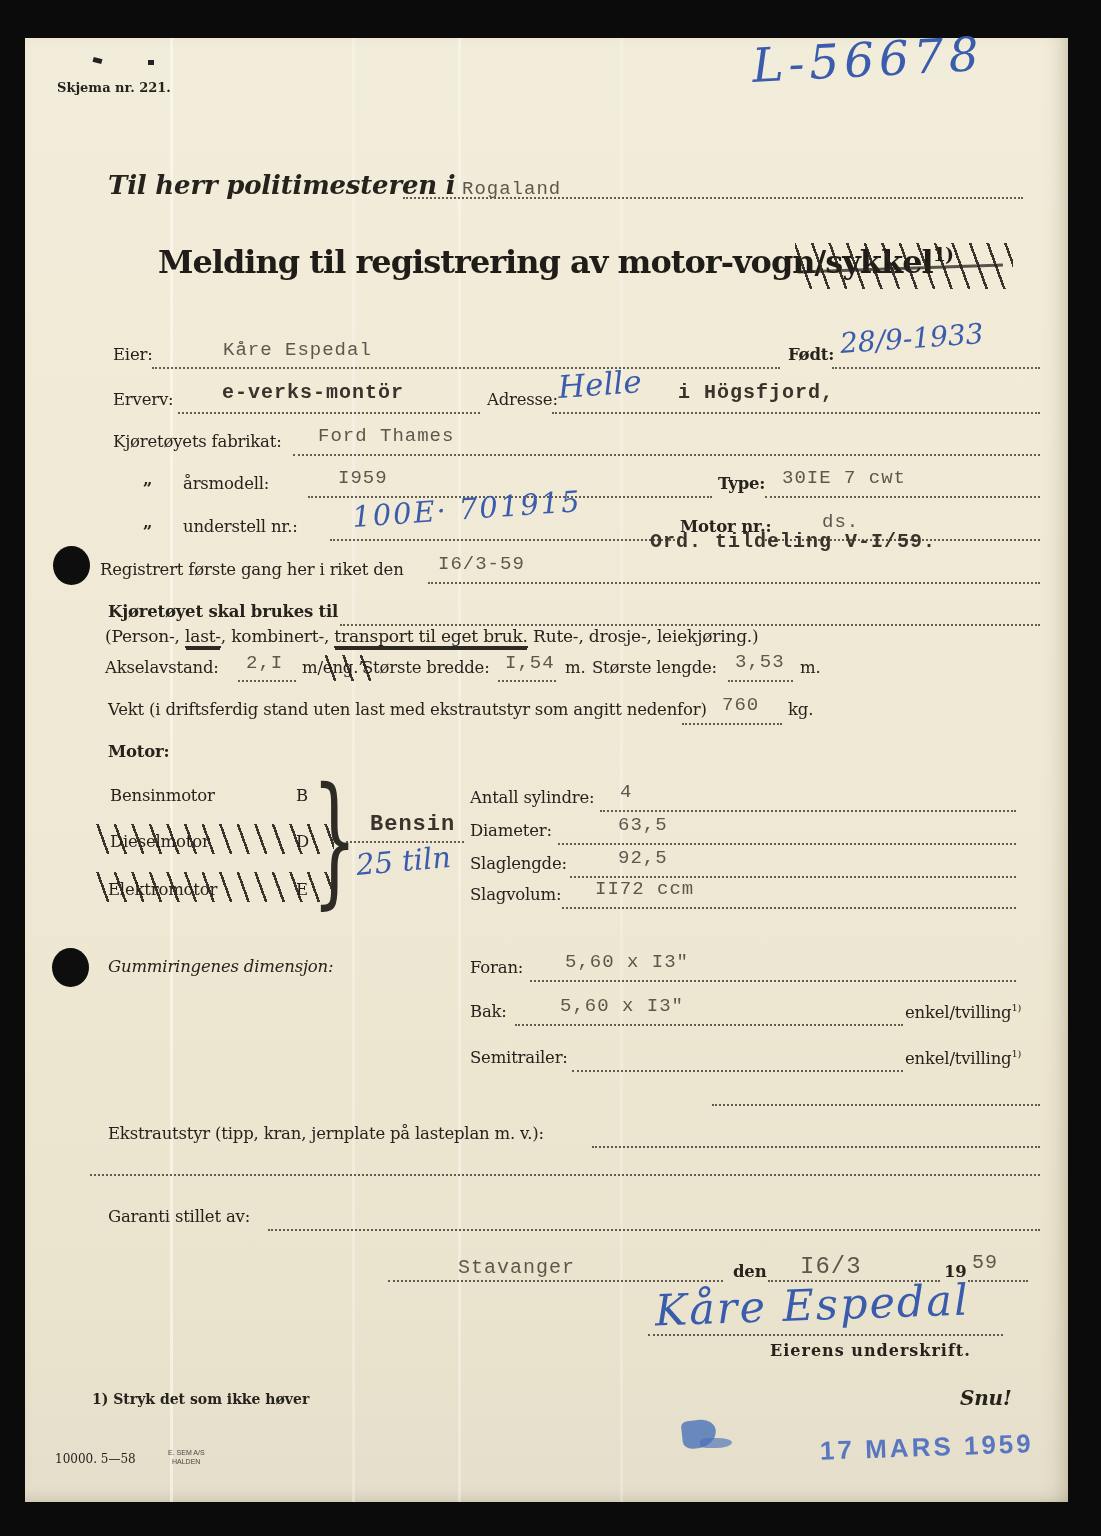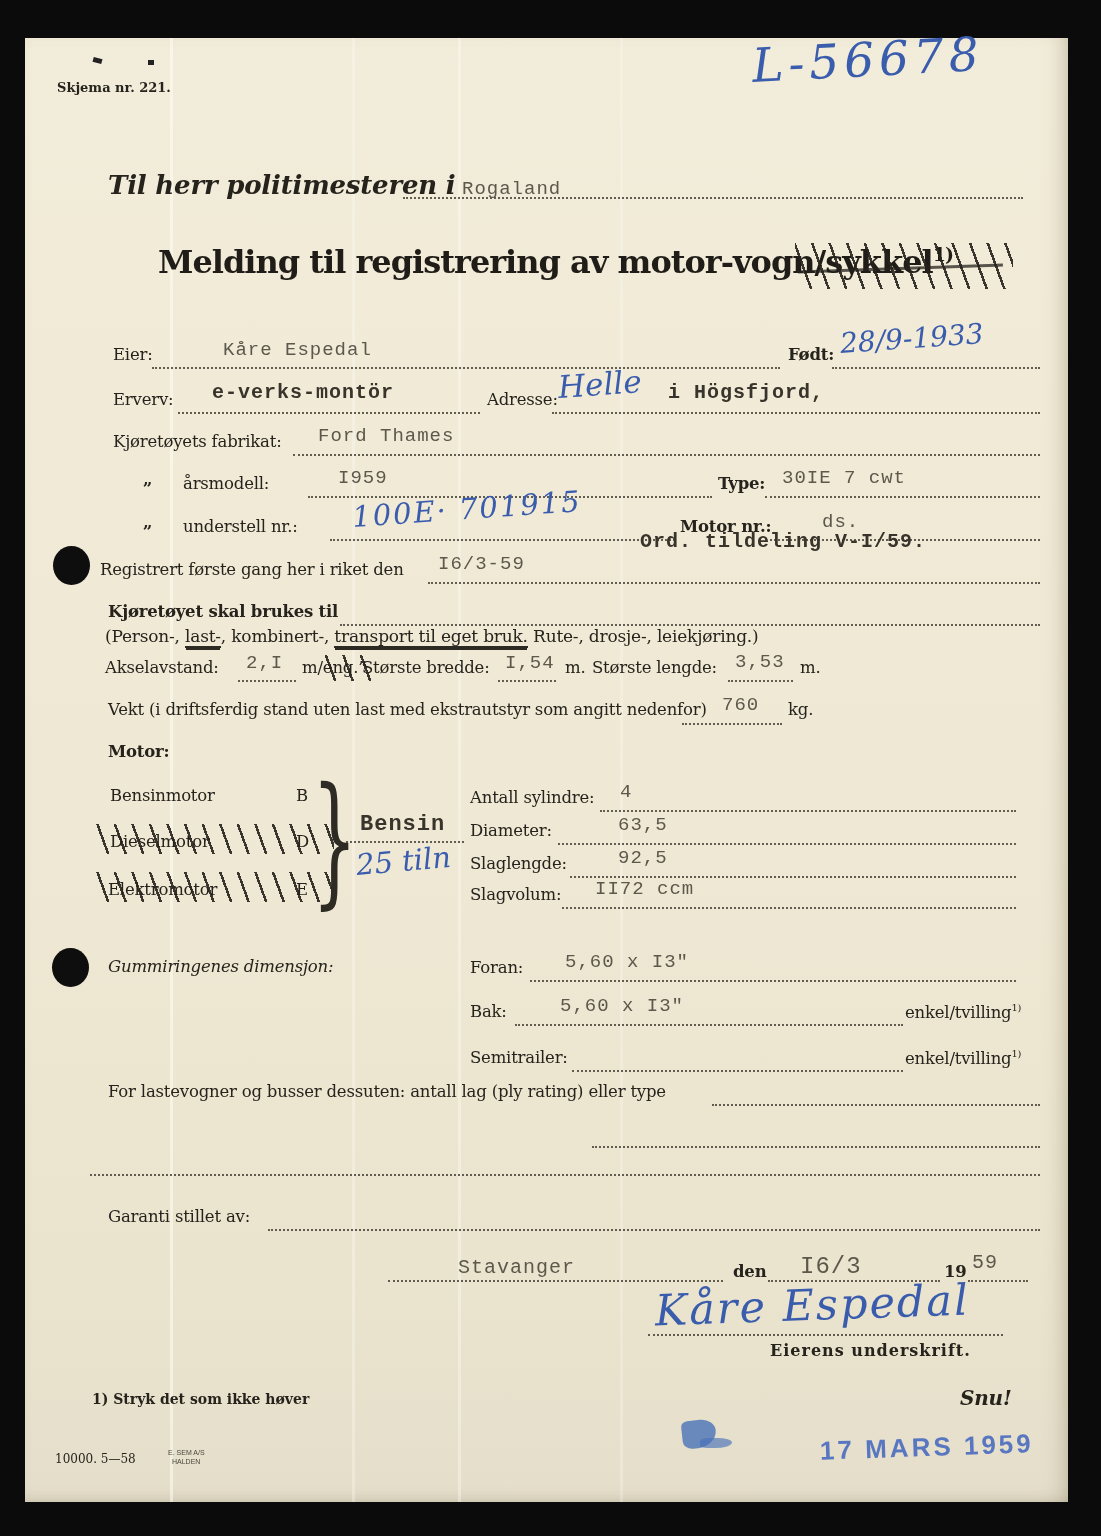--- a/index.html
+++ b/index.html
@@ -12,21 +12,21 @@
     box-shadow: inset -16px 0 22px -14px rgba(110,100,70,.35), inset 0 -10px 16px -10px rgba(110,100,70,.25);
   }
   .crease { position:absolute; top:0; bottom:0; width:3px; background:rgba(255,255,248,.5); }
   .layer { position:absolute; left:0; top:0; width:1101px; height:1536px; }
   .abs { position:absolute; white-space:nowrap; }
   .lbl   { font-size:16.5px; color:#26231d; letter-spacing:-0.2px; }
   .lbl-b { font-weight:bold; }
   .lbl-i { font-style:italic; font-weight:bold; }
   .small { font-size:13px; font-weight:bold; color:#26231d; }
   .typed { font-family:"Liberation Mono","DejaVu Sans Mono",monospace; color:#5d584c; font-size:19px; letter-spacing:1px; }
-  .typed-dark { font-family:"Liberation Mono","DejaVu Sans Mono",monospace; color:#38342b; font-size:20px; font-weight:bold; letter-spacing:1px; }
+  .typed-dark { font-family:"Liberation Mono","DejaVu Sans Mono",monospace; color:#38342b; font-size:20px; font-weight:bold; letter-spacing:1px;margin-left:10px; }
   .hand { font-family:"DejaVu Serif",serif; font-style:italic; color:#3a5cad; }
   .dots { position:absolute; height:0; border-bottom:2px dotted rgba(62,57,47,.8); }
   .hole { position:absolute; background:#0e0e0e; border-radius:50%; }
   .hatch { position:absolute; background:repeating-linear-gradient(70deg,transparent 0 14px,rgba(38,34,28,.9) 14px 16.5px); }
   .strike-line { position:absolute; height:3px; background:rgba(38,34,28,.75); }
   .sup { vertical-align:super; font-size:.6em; }
   .u1 { border-bottom:2px solid #2d2a23; box-shadow:0 3px 0 -1px #2d2a23; }
   .brace { position:absolute; font-family:"DejaVu Serif",serif; font-size:142px; font-weight:400;
            color:#2e2b25; transform:scaleX(.5); transform-origin:left center; line-height:135px; }
   .title { font-size:32px; font-weight:bold; color:#201d18; letter-spacing:-1px; }
@@ -172,23 +172,23 @@
 
     <div class="abs lbl" style="left:470px; top:1002px;">Bak:</div>
     <div class="dots" style="left:515px; top:1024px; width:388px;"></div>
     <div class="abs typed" style="left:560px; top:995px;">5,60 x I3"</div>
     <div class="abs lbl" style="left:905px; top:1002px;"><span>enkel/tvilling</span><span class="sup">1)</span></div>
 
     <div class="abs lbl" style="left:470px; top:1048px;">Semitrailer:</div>
     <div class="dots" style="left:572px; top:1070px; width:331px;"></div>
     <div class="abs lbl" style="left:905px; top:1048px;"><span>enkel/tvilling</span><span class="sup">1)</span></div>
 
-    <div class="abs lbl" style="left:108px; top:1082px;">For lastevogner og busser dessuten: antall lag (ply rating) eller type</div>
     <div class="dots" style="left:712px; top:1104px; width:328px;"></div>
 
+    <div class="abs lbl" style="left:108px; top:1124px;">Ekstrautstyr (tipp, kran, jernplate på lasteplan m. v.):</div>
     <div class="dots" style="left:592px; top:1146px; width:448px;"></div>
     <div class="dots" style="left:90px; top:1174px; width:950px;"></div>
 
     <div class="abs lbl" style="left:108px; top:1207px;">Garanti stillet av:</div>
     <div class="dots" style="left:268px; top:1229px; width:772px;"></div>
 
     <div class="dots" style="left:388px; top:1280px; width:335px;"></div>
     <div class="abs typed" style="left:458px; top:1256px; font-size:20px;">Stavanger</div>
     <div class="abs lbl lbl-b" style="left:733px; top:1262px;">den</div>
     <div class="dots" style="left:768px; top:1280px; width:172px;"></div>

